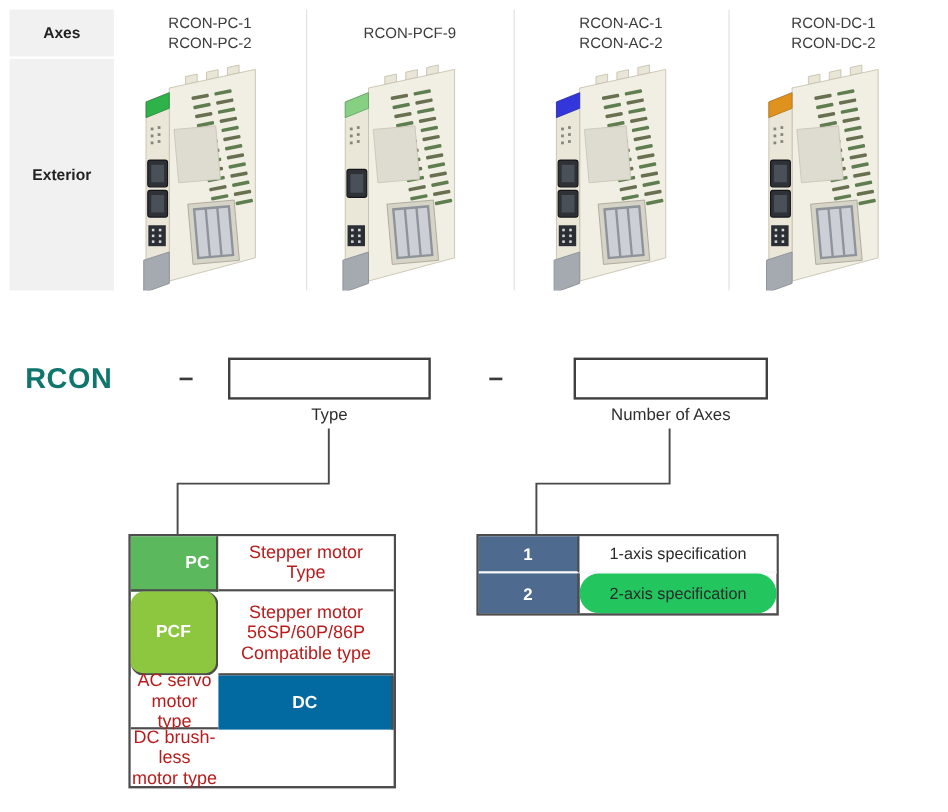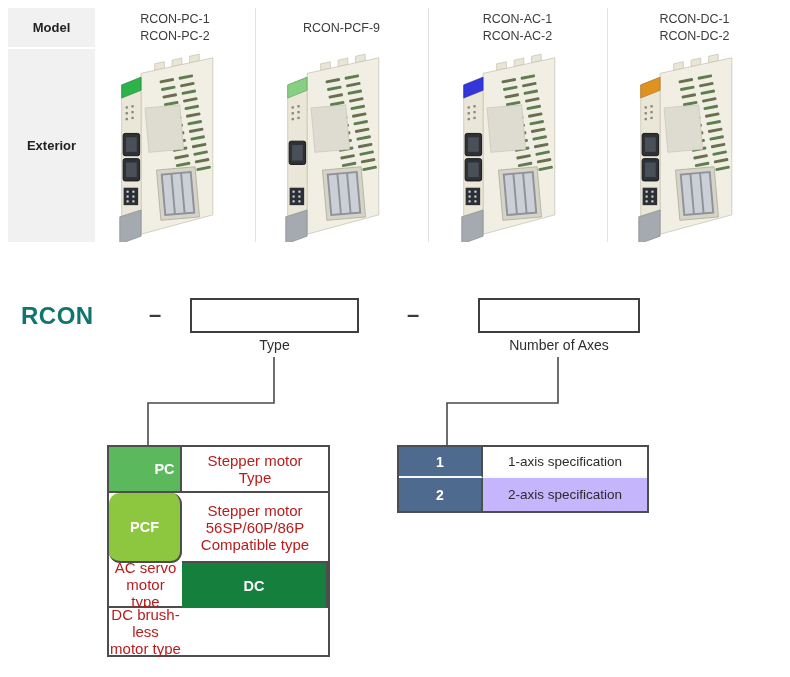--- a/index.html
+++ b/index.html
@@ -164,21 +164,21 @@
         <rect x="15" y="153" width="2.2" height="2.2"></rect>
           <rect x="21" y="153" width="2.2" height="2.2"></rect>
       </g>
     </g>
   </defs>
 </svg>
 
 <div id="page">
 
   <div id="spec-table">
-    <div id="hdr-model" class="hdr-cell">Model</div>
+    <div id="hdr-model" class="hdr-cell">Axes</div>
     <div id="hdr-exterior" class="hdr-cell">Exterior</div>
 
     <div class="col-sep" style="left:247px"></div>
     <div class="col-sep" style="left:420px"></div>
     <div class="col-sep" style="left:599px"></div>
 
     <div class="model-name" style="left:87px;width:160px">RCON-PC-1
 RCON-PC-2</div>
     <div class="model-name" style="left:247px;width:173px">RCON-PCF-9</div>
     <div class="model-name" style="left:420px;width:179px">RCON-AC-1
@@ -230,26 +230,26 @@
 Type</div>
 
     <div class="code-cell" style="background-color: rgb(141, 198, 63); border-radius: 11px;">PCF</div>
     <div class="desc-cell">Stepper motor
 56SP/60P/86P
 Compatible type</div>
 
     <div class="desc-cell">AC servo motor
 type</div>
 
-    <div class="code-cell last" style="background-color: #15803d;">DC</div>
+    <div class="code-cell last" style="background-color: #0369a1;">DC</div>
     <div class="desc-cell last">DC brush-less
 motor type</div>
   </div>
 
   <div id="axes-table">
     <div class="code-cell first" style="background-color: rgb(78, 106, 142);">1</div>
     <div class="desc-cell first" style="background-color: rgb(255, 255, 255); text-align: center;">1-axis specification</div>
 
     <div class="code-cell" style="background-color: rgb(78, 106, 142);">2</div>
-    <div class="desc-cell" style="background-color: #c4b5fd;">2-axis specification</div>
+    <div class="desc-cell" style="background-color: #22c55e; border-radius: 16px;">2-axis specification</div>
   </div>
 
 </div>
 
 </body></html>

